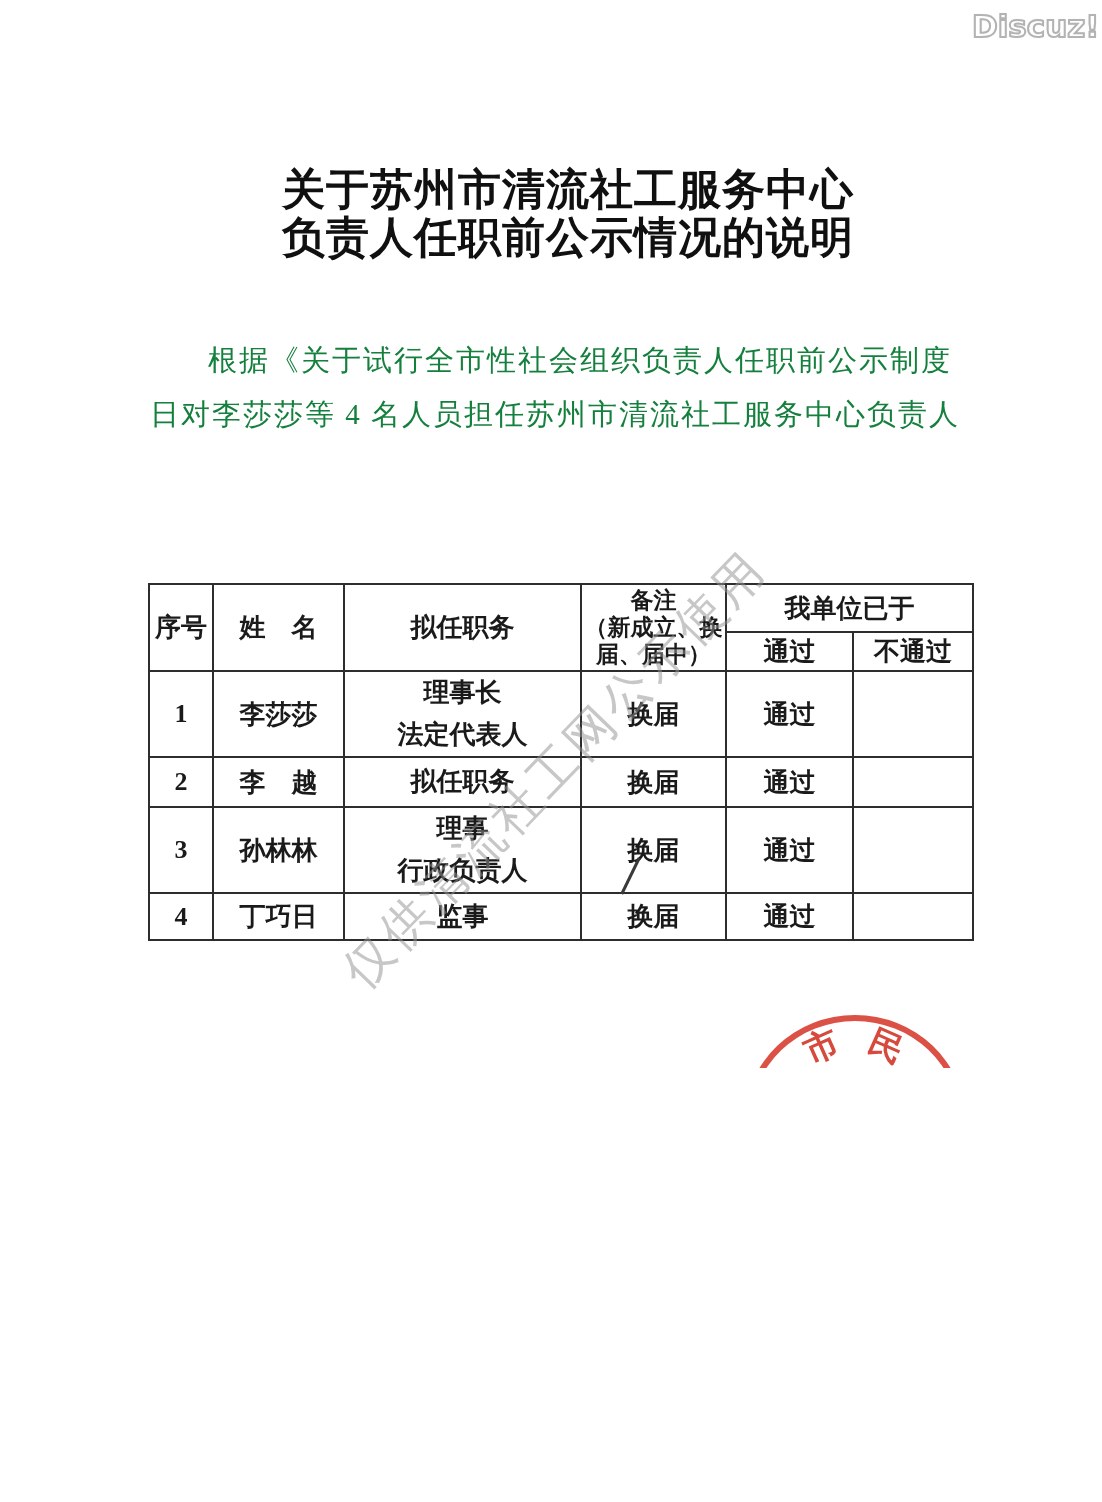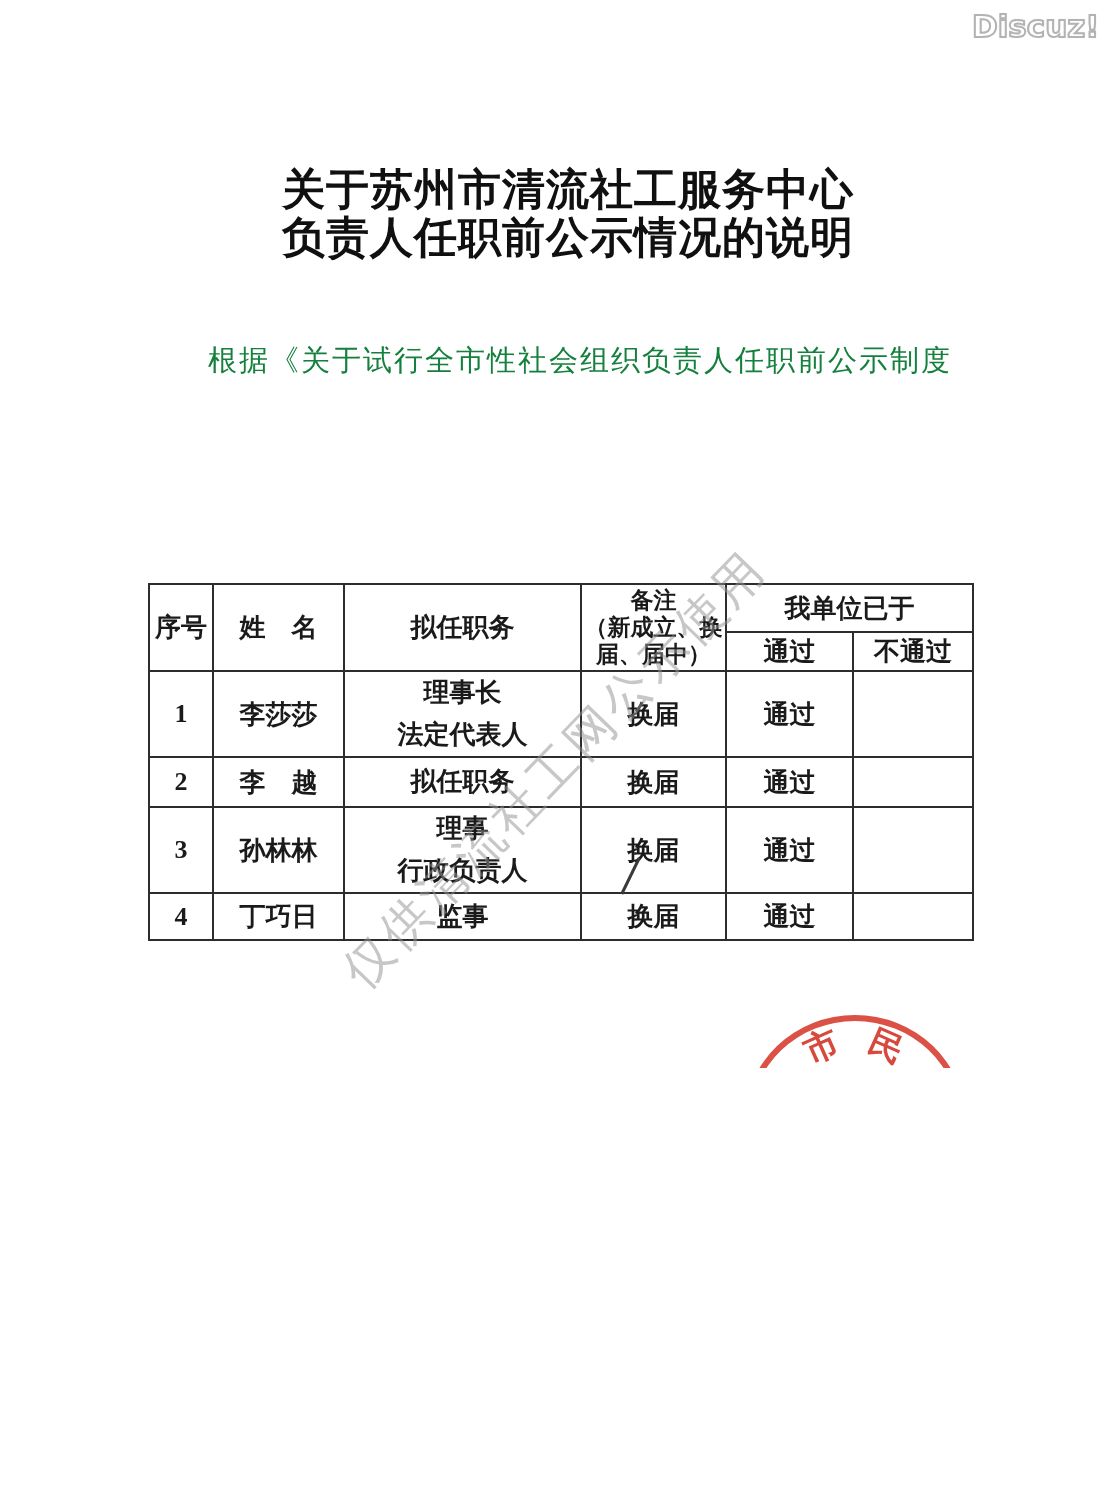--- a/index.html
+++ b/index.html
@@ -74,20 +74,21 @@
 
   <div class="discuz">Discuz!</div>
 
   <div class="title">
     <div>关于苏州市清流社工服务中心</div>
     <div>负责人任职前公示情况的说明</div>
   </div>
 
   <div class="body-text">
     <div class="body-line indent">根据《关于试行全市性社会组织负责人任职前公示制度</div>
+    <div class="body-line">日对李莎莎等 4 名人员担任苏州市清流社工服务中心负责人</div>
   </div>
 
   <table class="doc-table">
     <colgroup>
       <col style="width:64px">
         <col style="width:131px">
         <col style="width:237px">
       <col style="width:145px">
         <col style="width:127px">
         <col style="width:120px">

